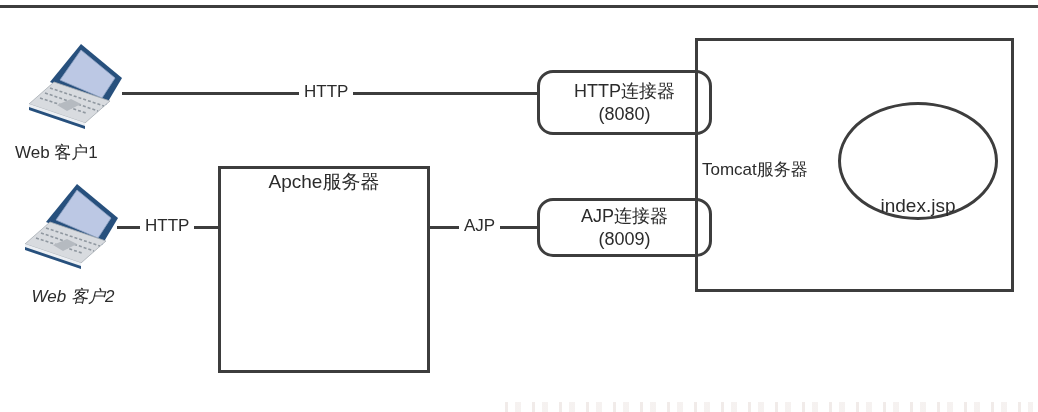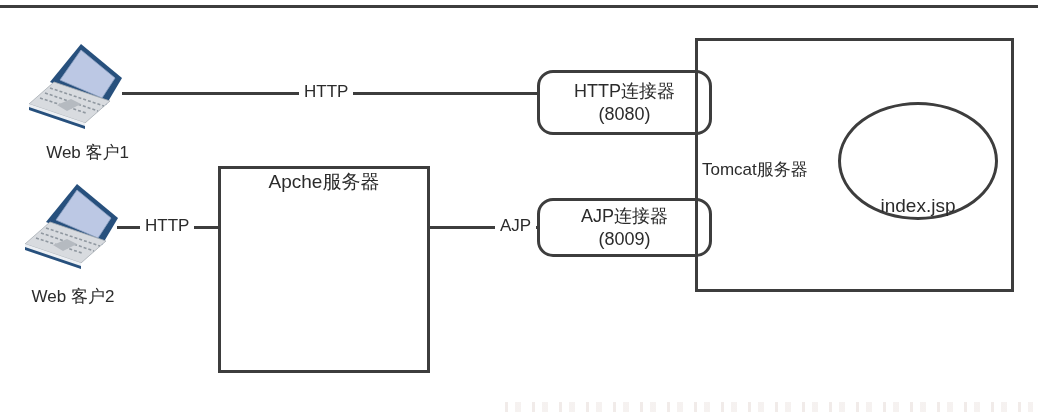--- a/index.html
+++ b/index.html
@@ -27,21 +27,21 @@
     position: absolute;
     background: var(--background, #fff);
     font-size: 17px;
     line-height: 20px;
     padding: 0 5px;
     z-index: 1;
     white-space: nowrap;
   }
   .ll1 { left: 299px; top: 82px; }
   .ll2 { left: 140px; top: 216px; }
-  .ll3 { left: 459px; top: 216px; margin-left: 36px; }
+  .ll3 { left: 459px; top: 216px; }
 
   .box {
     position: absolute;
     border: 3px solid var(--stroke, #3d3d3d);
     background: #fff;
     box-sizing: border-box;
   }
   .conn {
     border-radius: 16px;
     display: flex;
@@ -68,22 +68,22 @@
   }
 
   .apache {
     left: 218px; top: 166px; width: 212px; height: 207px;
     display: flex; justify-content: center;
     font-size: 19px;
     z-index: 2;
   }
 
   .node-label { position: absolute; font-size: 17px; white-space: nowrap; }
-  .client1 { left: 15px; top: 141px; width: 114px; text-align: right; }
-  .client2 { left: 16px; top: 285px; width: 114px; text-align: center; }
+  .client1 { left: 15px; top: 141px; width: 114px; text-align: left; }
+  .client2 { left: 16px; top: 285px; width: 114px; text-align: center; font-style: italic; }
 
   .laptop { position: absolute; width: 110px; height: 100px; z-index: 1; }
   .lp1 { left: 24px; top: 42px; }
   .lp2 { left: 20px; top: 182px; }
 
   .lt-lid    { fill: var(--laptop-trim, #27507d); }
   .lt-screen { fill: var(--laptop-screen, #bcc8e4); stroke: #8fa3c4; stroke-width: 0.8; }
   .lt-base   { fill: var(--laptop-body, #d8dbdf); stroke: #a7adb4; stroke-width: 0.8; }
   .lt-keys   { stroke: #9098a0; stroke-width: 1.6; stroke-dasharray: 3 2; fill: none; }
   .lt-pad    { fill: #b5bac0; }

